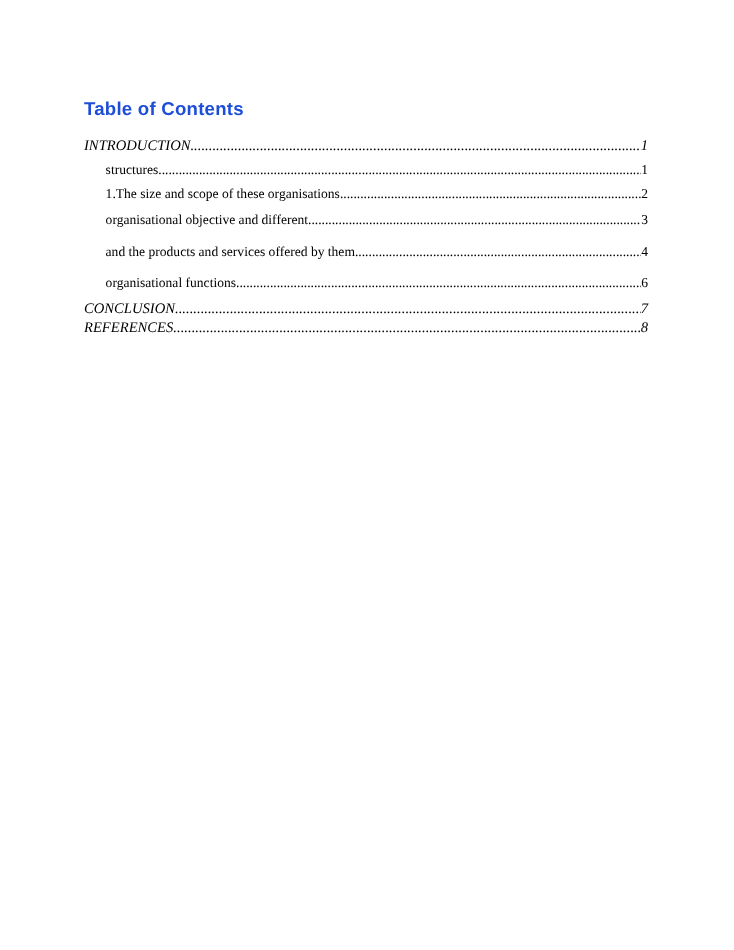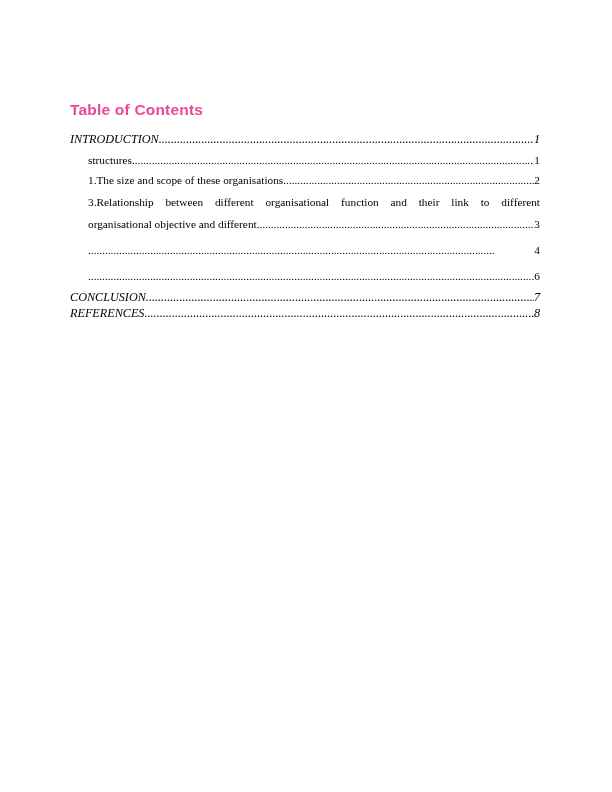--- a/index.html
+++ b/index.html
@@ -19,22 +19,22 @@
     width: 612px;
     height: 792px;
     box-sizing: border-box;
     padding: 72px 72px 72px 70px;
   }
   .doc-title {
     font-family: "Liberation Sans", sans-serif;
     font-size: 15.5px;
     font-weight: bold;
     letter-spacing: 0.2px;
-    margin: 29px 0 14px 0;
-    color: #ec4899;
+    margin: 11px 0 14px 0;
+    color: #1d4ed8;
   }
   .toc {
     font-size: 11.6px;
     line-height: 1.0;
   }
   .toc-entry {
     display: block;
     margin: 0 0 3px 0;
     position: relative;
   }
@@ -137,41 +137,42 @@
     <div class="toc-entry lvl2">
       <div class="row">
         <span class="text">1.The size and scope of these organisations</span>
         <span class="dots">....................................................................................................................................................</span>
         <span class="pageno">2</span>
       </div>
     </div>
 
     <div class="toc-entry lvl2">
       <div class="wrapblock">
-        <div class="just">3.Relationship between different organisational function and their link to different</div>
         <div class="tail-row">
           <span class="text">organisational objective and different</span>
           <span class="dots">..............................................................................................................................................................</span>
           <span class="pageno">3</span>
         </div>
       </div>
     </div>
 
     <div class="toc-entry lvl2">
       <div class="wrapblock">
         <div class="tail-row">
+          <span class="text">and the products and services offered by them</span>
           <span class="dots">................................................................................................................................................</span>
           <span class="pageno">4</span>
         </div>
       </div>
     </div>
 
     <div class="toc-entry lvl2">
       <div class="wrapblock">
         <div class="tail-row">
+          <span class="text">organisational functions</span>
           <span class="dots">.................................................................................................................................................................</span>
           <span class="pageno">6</span>
         </div>
       </div>
     </div>
 
     <div class="toc-entry lvl1">
       <div class="row">
         <span class="text">CONCLUSION </span>
         <span class="dots">...........................................................................................................................................................</span>

